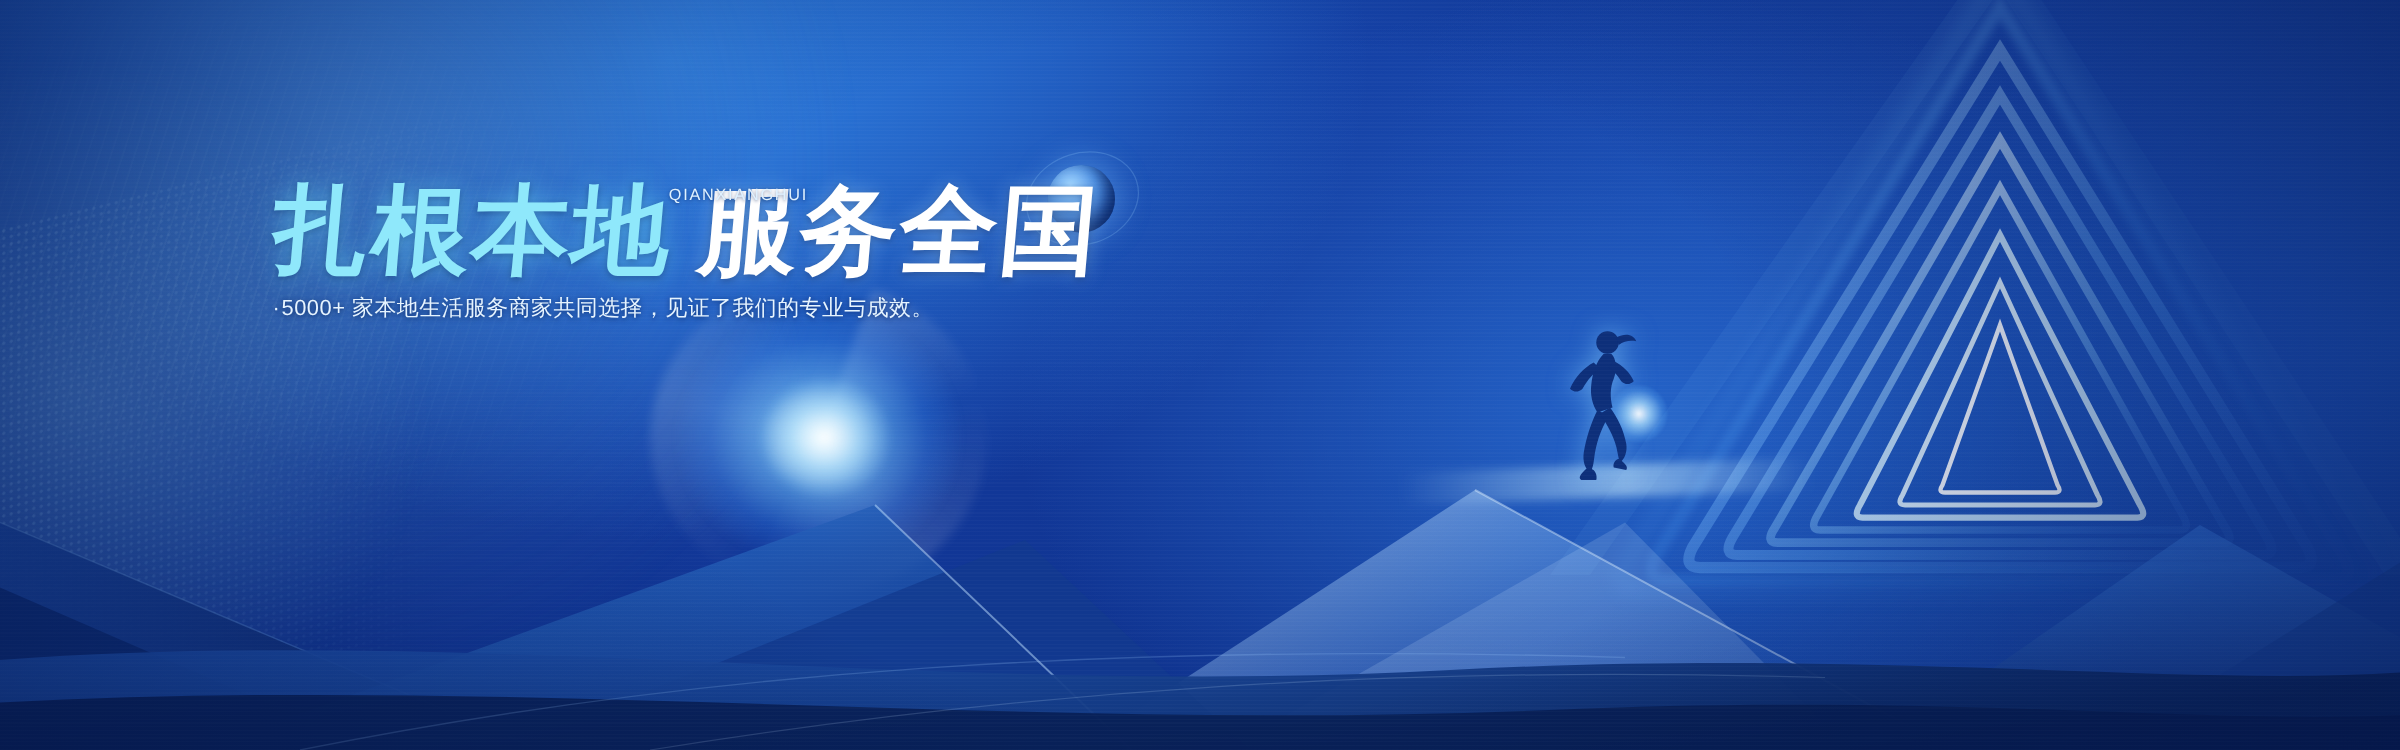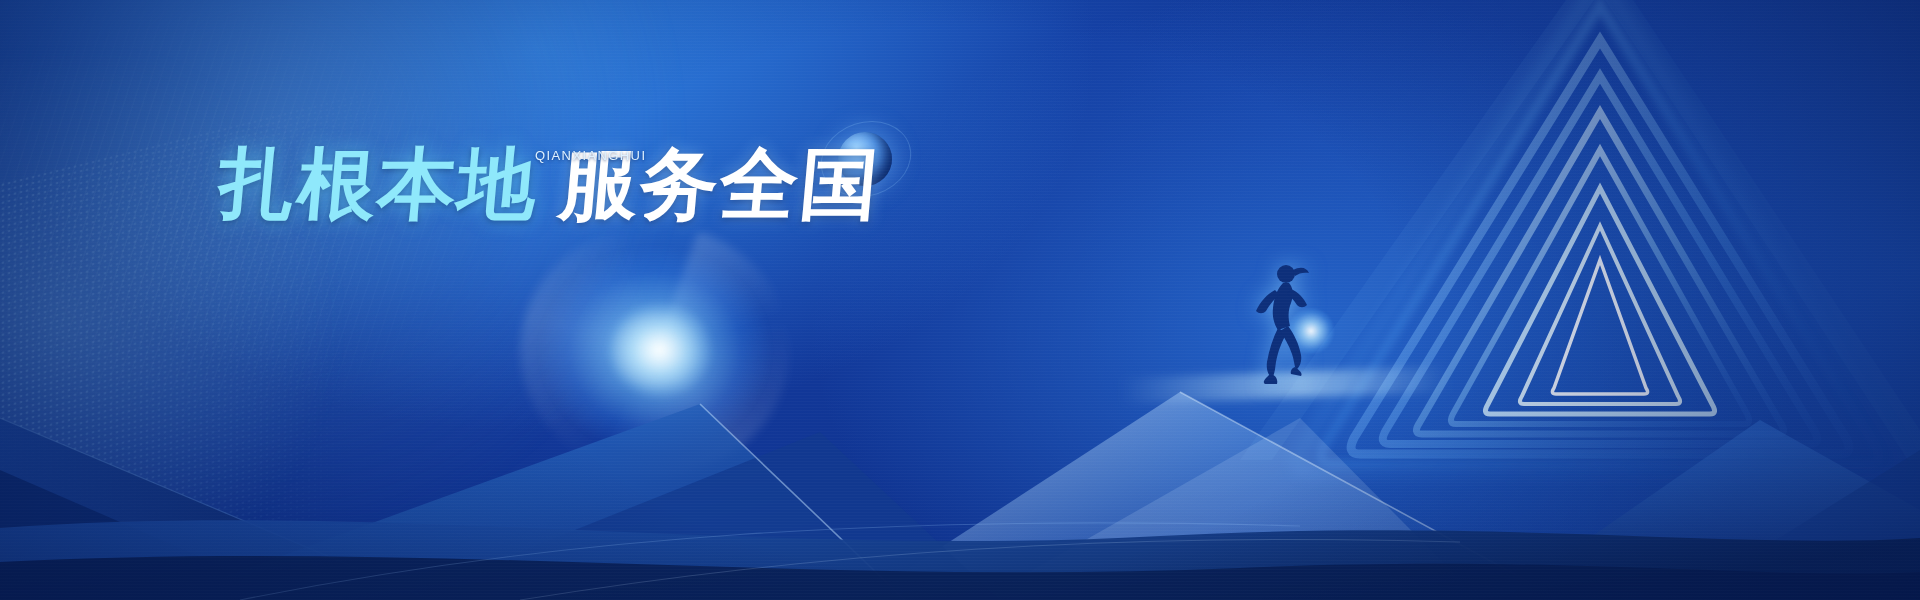--- a/index.html
+++ b/index.html
@@ -321,16 +321,19 @@
     <div class="headline">
       <span class="h-cyan">扎根本地</span>
       <span class="h-white-wrap">
         <span class="h-white">服务全国</span>
       </span>
     </div>
 
     <div class="pinyin">QIANXIANGHUI</div>
 
     <div class="bullets">
+      <div class="bullet">
+        <span class="dot">·</span><span>5000+ 家本地生活服务商家共同选择，见证了我们的专业与成效。</span>
+      </div>
     </div>
 
   </div>
 </div>
 
 </body></html>

